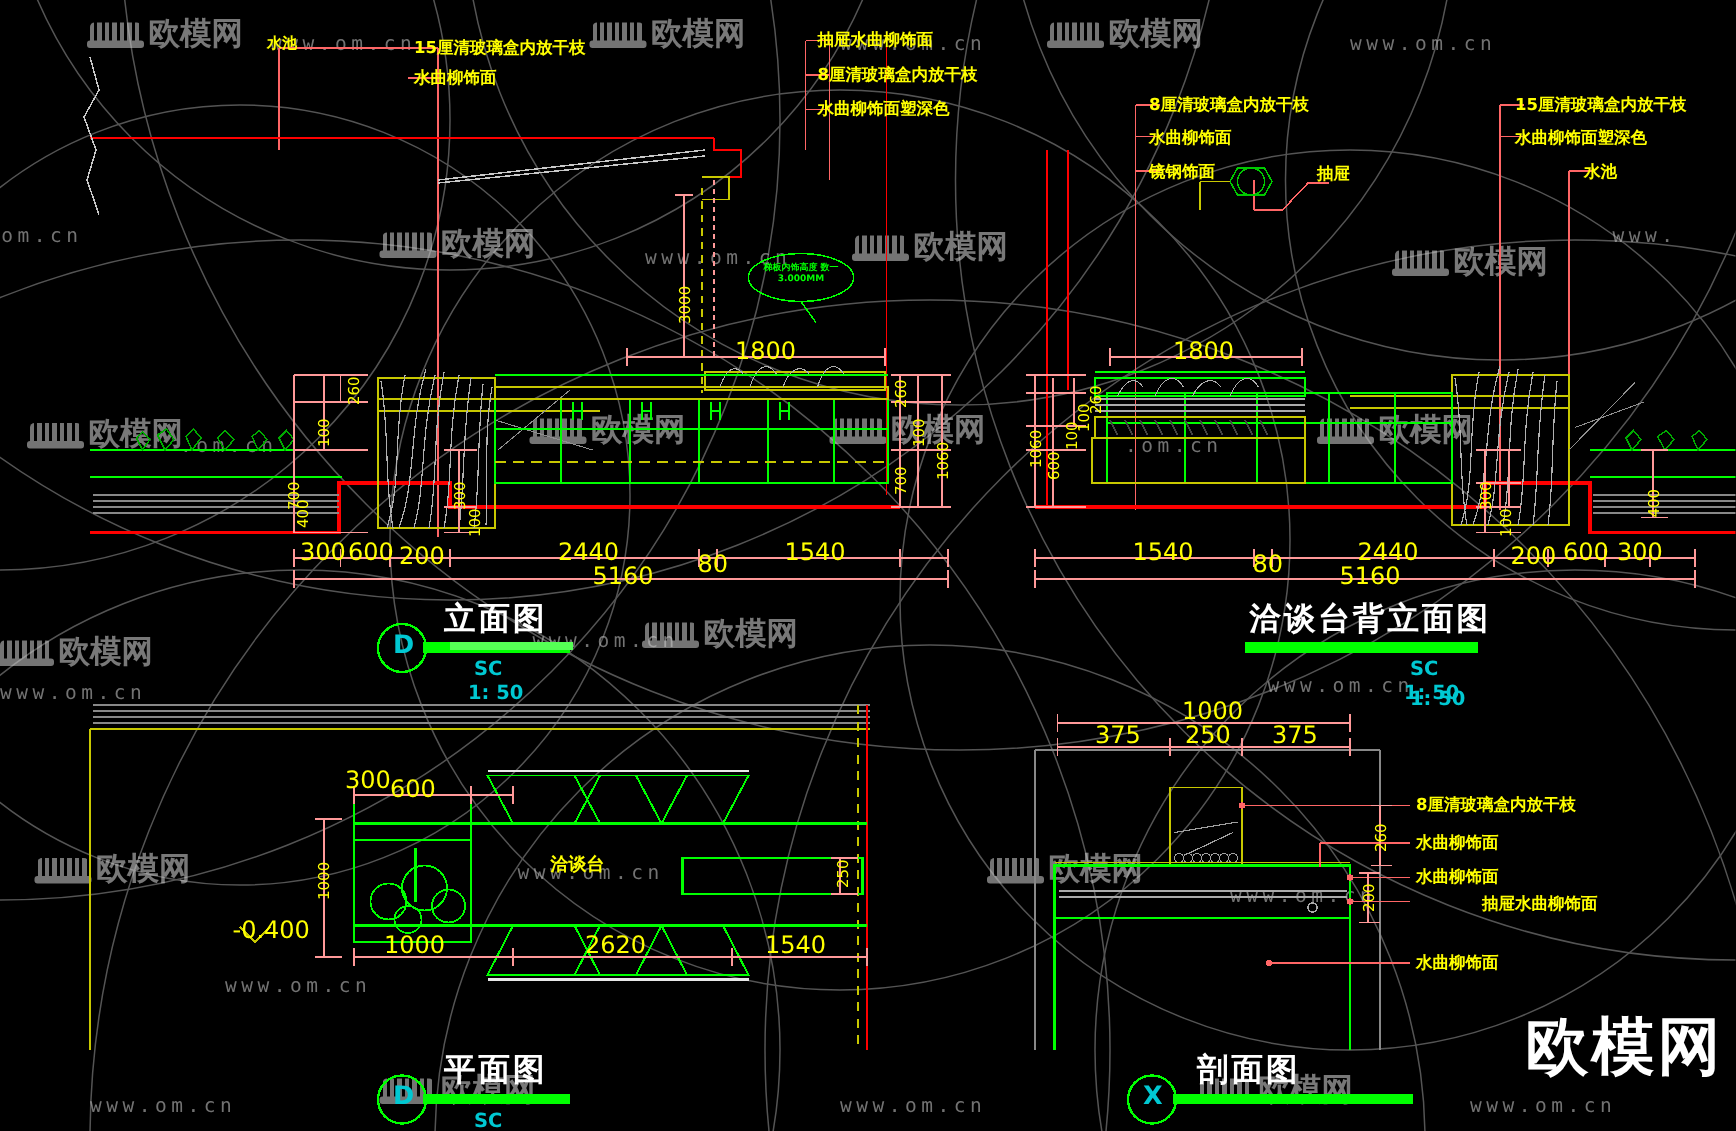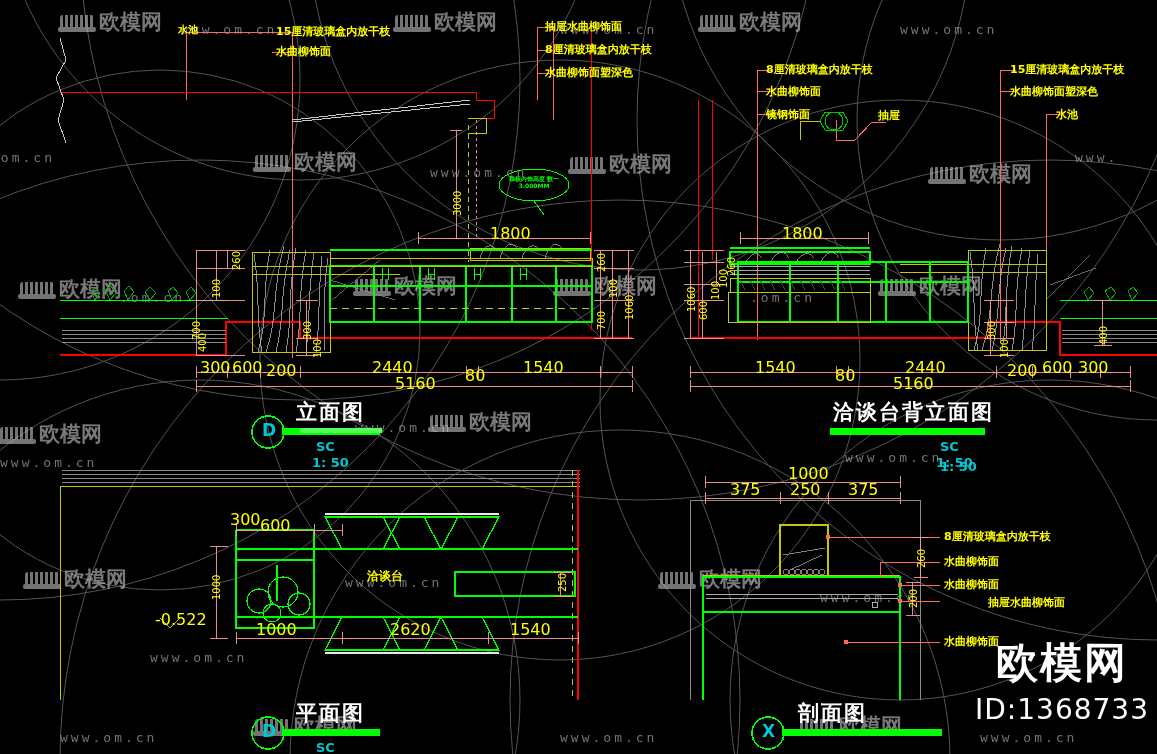--- a/index.html
+++ b/index.html
@@ -621,21 +621,21 @@
   <div class="t sc" style="left:936px;top:456px;">1: 50</div>
 
   <div class="t dim" style="left:230px;top:512px;">300</div>
   <div class="t dim" style="left:260px;top:518px;">600</div>
   <div class="t dim-s vert" style="left:212px;top:600px;transform:rotate(-90deg);">1000</div>
   <div class="t dim" style="left:256px;top:622px;">1000</div>
   <div class="t dim" style="left:390px;top:622px;">2620</div>
   <div class="t dim" style="left:510px;top:622px;">1540</div>
   <div class="t dim-s vert" style="left:558px;top:592px;transform:rotate(-90deg);">250</div>
   <div class="t ann" style="left:367px;top:570px;font-size:12px;text-align:center;">洽谈台</div>
-  <div class="t dim" style="left:155px;top:612px;">-0.522</div>
+  <div class="t dim" style="left:155px;top:612px;">-0.400</div>
 
   <div class="t title-zh" style="left:296px;top:703px;">平面图</div>
   <div class="t cyan" style="left:262px;top:723px;font-size:17px;font-weight:bold;">D</div>
   <div class="t sc" style="left:316px;top:741px;">SC</div>
 
   <div class="t dim" style="left:788px;top:466px;">1000</div>
   <div class="t dim" style="left:730px;top:482px;">375</div>
   <div class="t dim" style="left:790px;top:482px;">250</div>
   <div class="t dim" style="left:848px;top:482px;">375</div>
   <div class="t dim-s vert" style="left:917px;top:568px;transform:rotate(-90deg);">260</div>
@@ -646,16 +646,15 @@
   <div class="t ann" style="left:944px;top:579px;">水曲柳饰面</div>
   <div class="t ann" style="left:988px;top:597px;">抽屉水曲柳饰面</div>
   <div class="t ann" style="left:944px;top:636px;">水曲柳饰面</div>
 
   <div class="t title-zh" style="left:798px;top:703px;">剖面图</div>
   <div class="t cyan" style="left:762px;top:723px;font-size:17px;font-weight:bold;">X</div>
   <div class="t sc" style="left:940px;top:460px;">1: 50</div>
 
   <div class="wm wm-big">
     <div class="zh">欧模网</div>
-    <div class="id">ID:1368733</div>
   </div>
 
 </div>
 
 </body></html>

